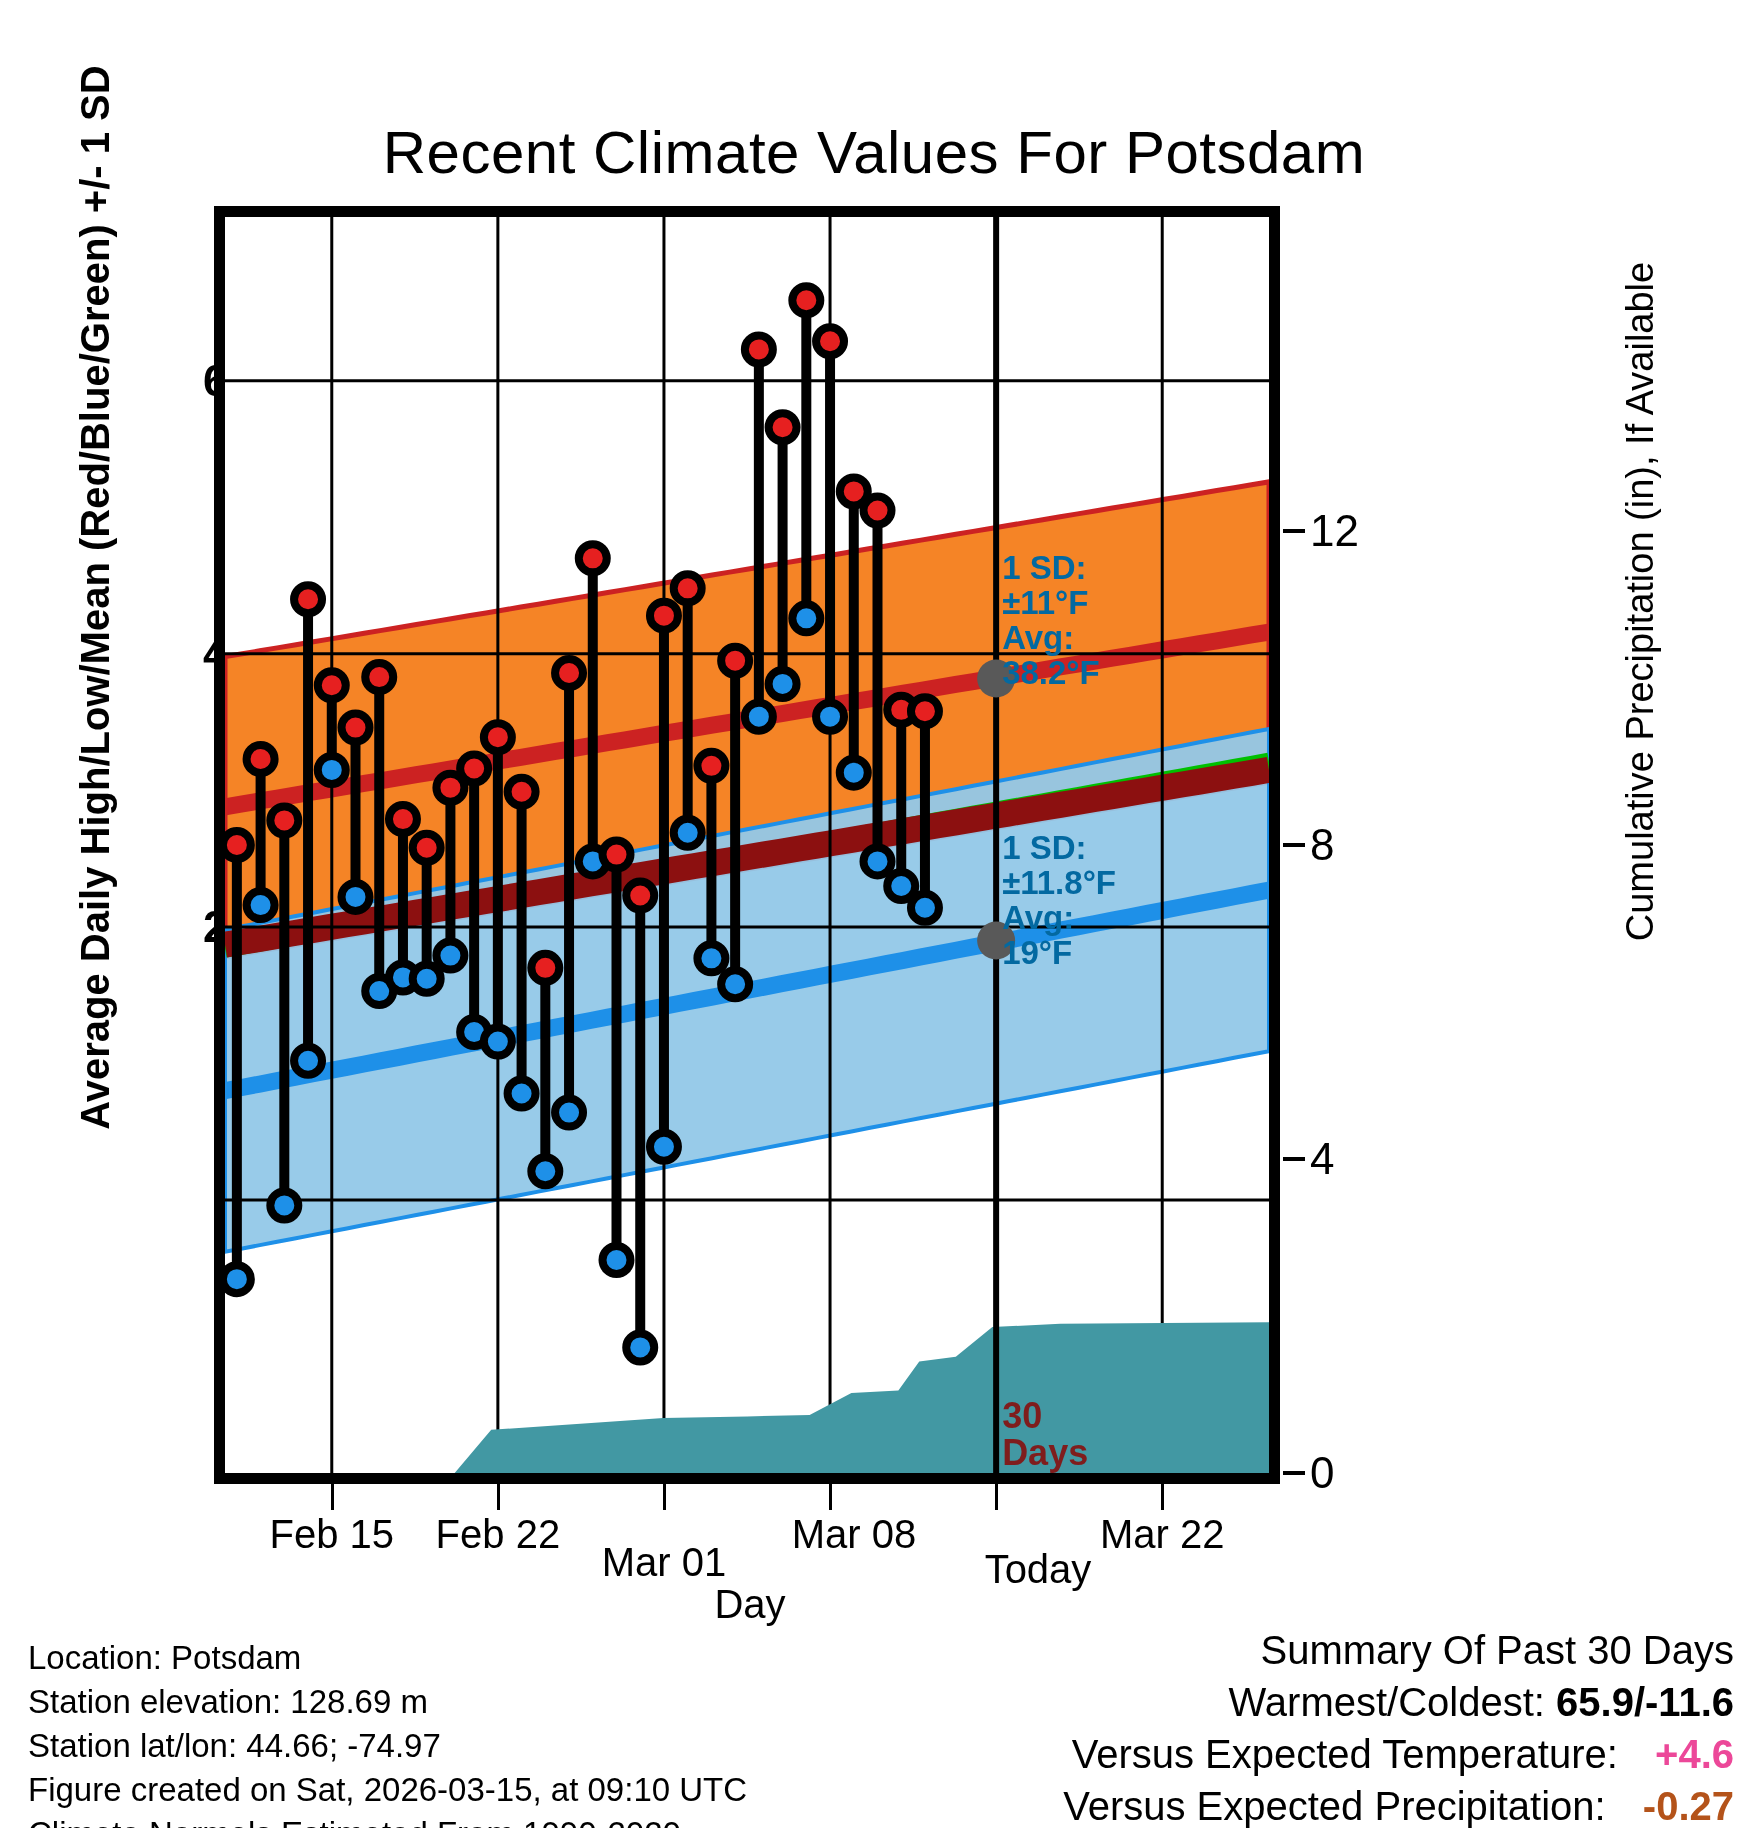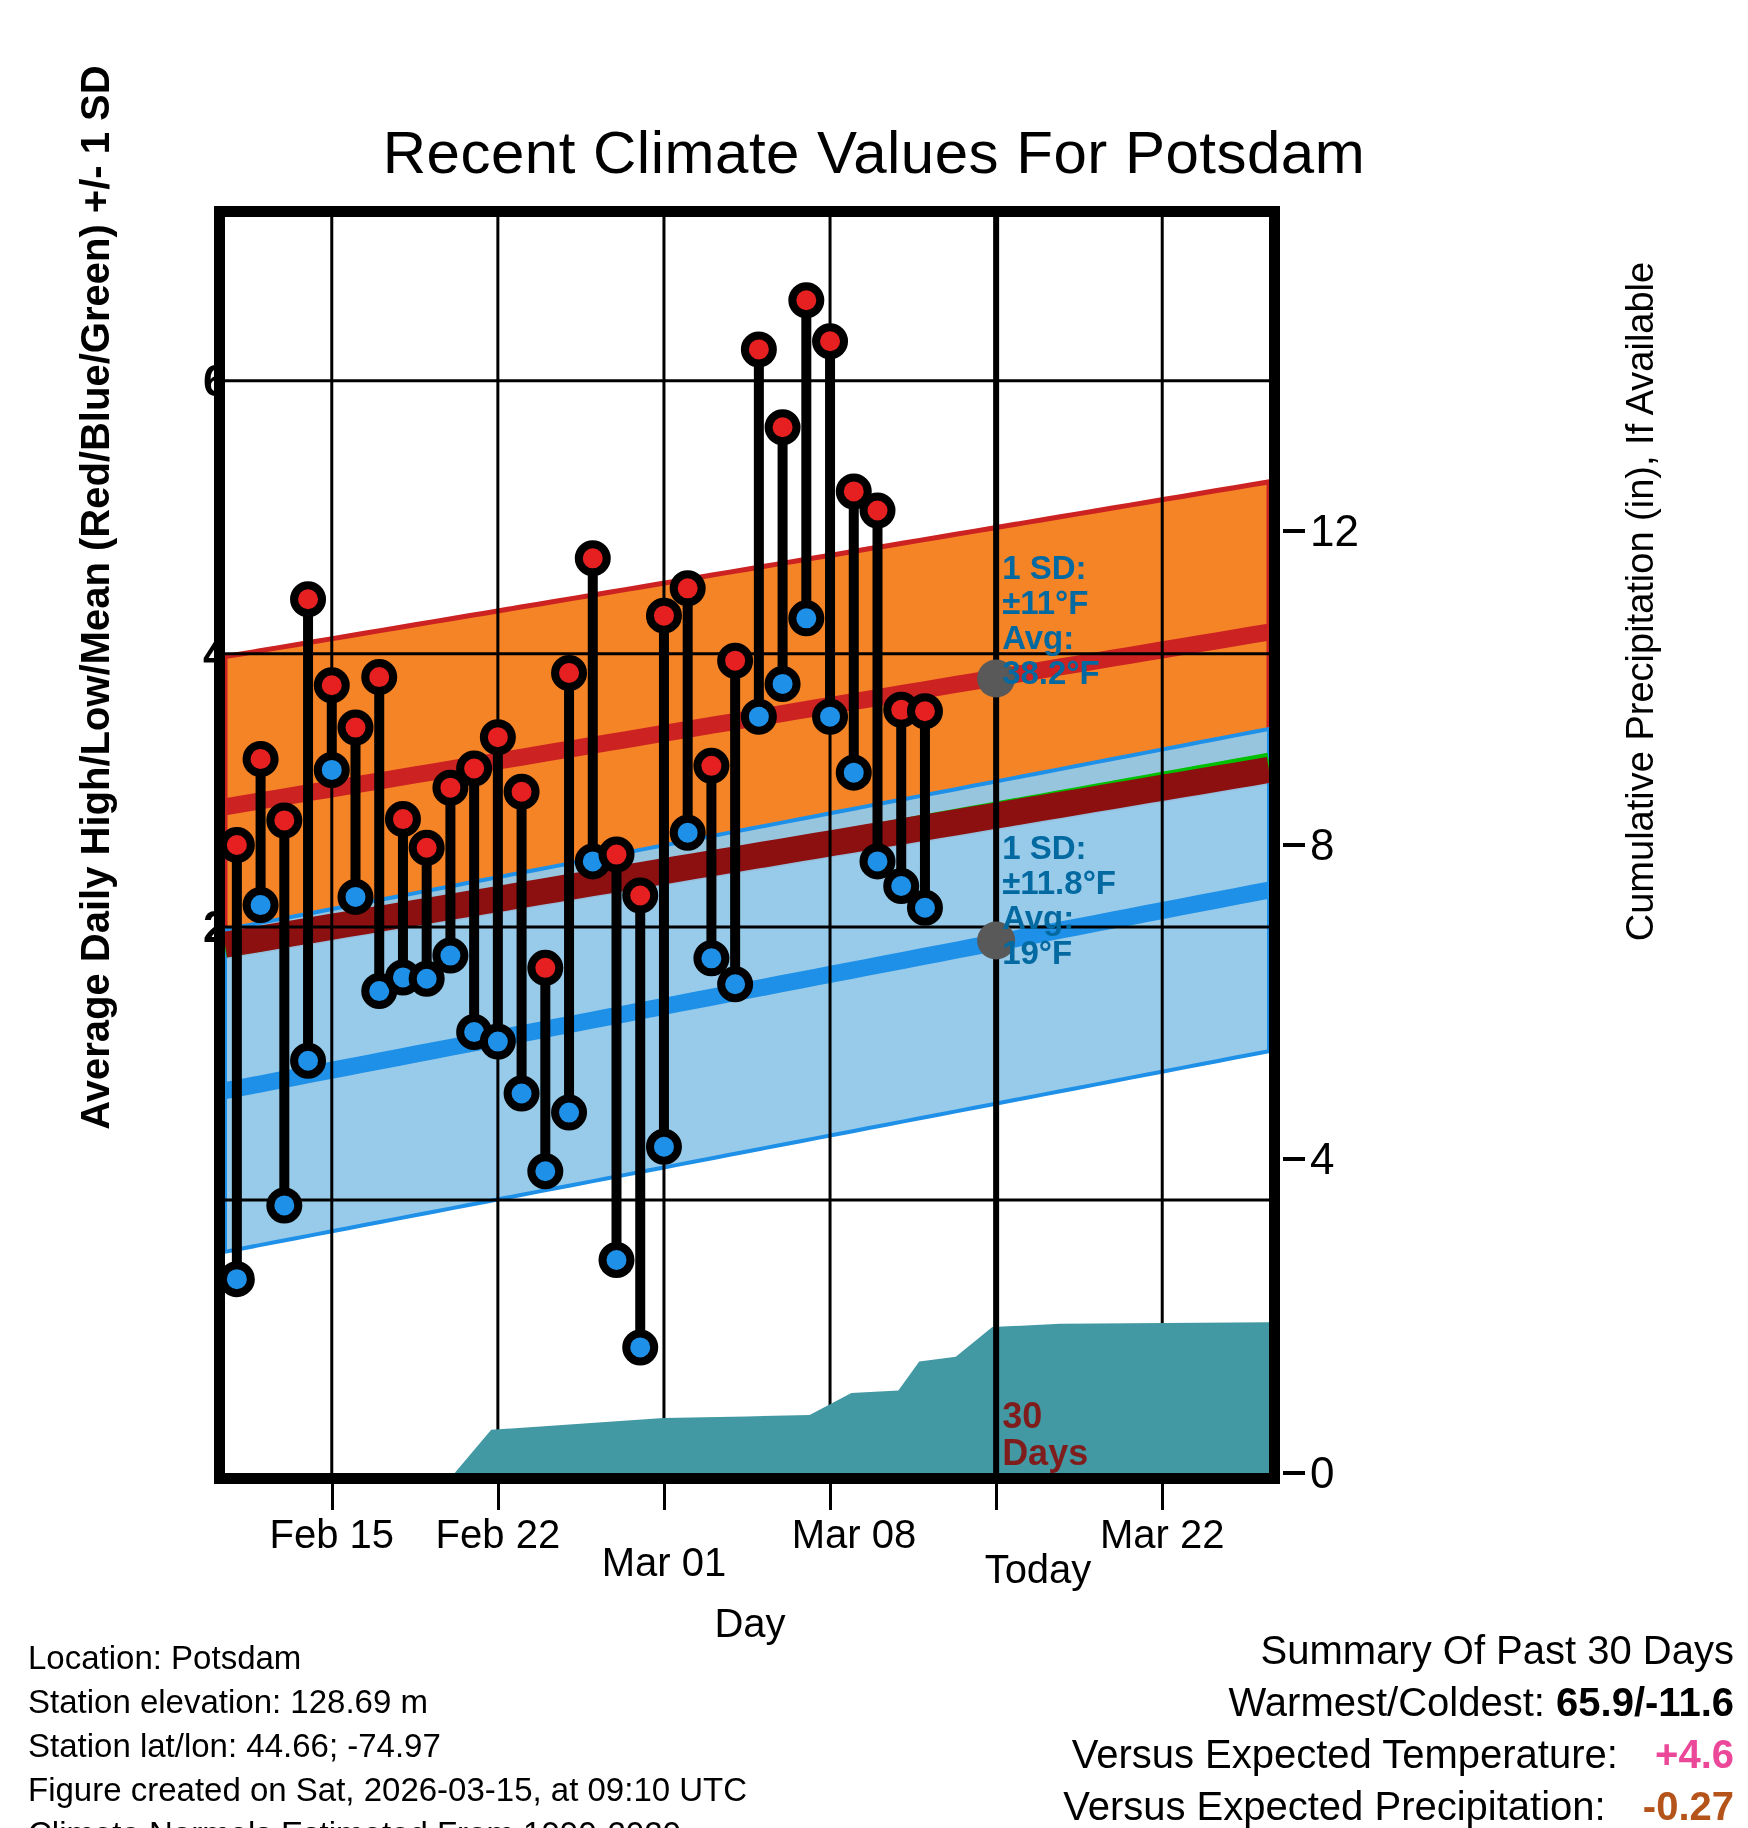--- a/index.html
+++ b/index.html
@@ -26,21 +26,21 @@
     transform:rotate(-90deg);text-align:center;
     font-size:40px;font-weight:700;white-space:nowrap;
   }
   #y-axis-right-title{
     position:absolute;left:1090px;top:580px;width:1100px;
     transform:rotate(-90deg);text-align:center;
     font-size:38px;font-weight:400;white-space:nowrap;
   }
   #x-axis-title{
     position:absolute;left:0;top:1582px;width:1500px;text-align:center;
-    font-size:40px;font-weight:400;margin-top:19px;
+    font-size:40px;font-weight:400;
   }
 
   
   .ytick-left{position:absolute;right:1496px;font-size:44px;font-weight:700;
               text-align:right;white-space:nowrap;transform:translateY(-50%);}
   .ytick-right{position:absolute;left:1310px;font-size:44px;font-weight:400;
                text-align:left;white-space:nowrap;transform:translateY(-50%);}
   .xtick{position:absolute;top:1512px;font-size:40px;text-align:center;
          white-space:nowrap;transform:translateX(-50%);}
   .tickmark-left{position:absolute;width:22px;height:4px;background:#000;right:1470px;

